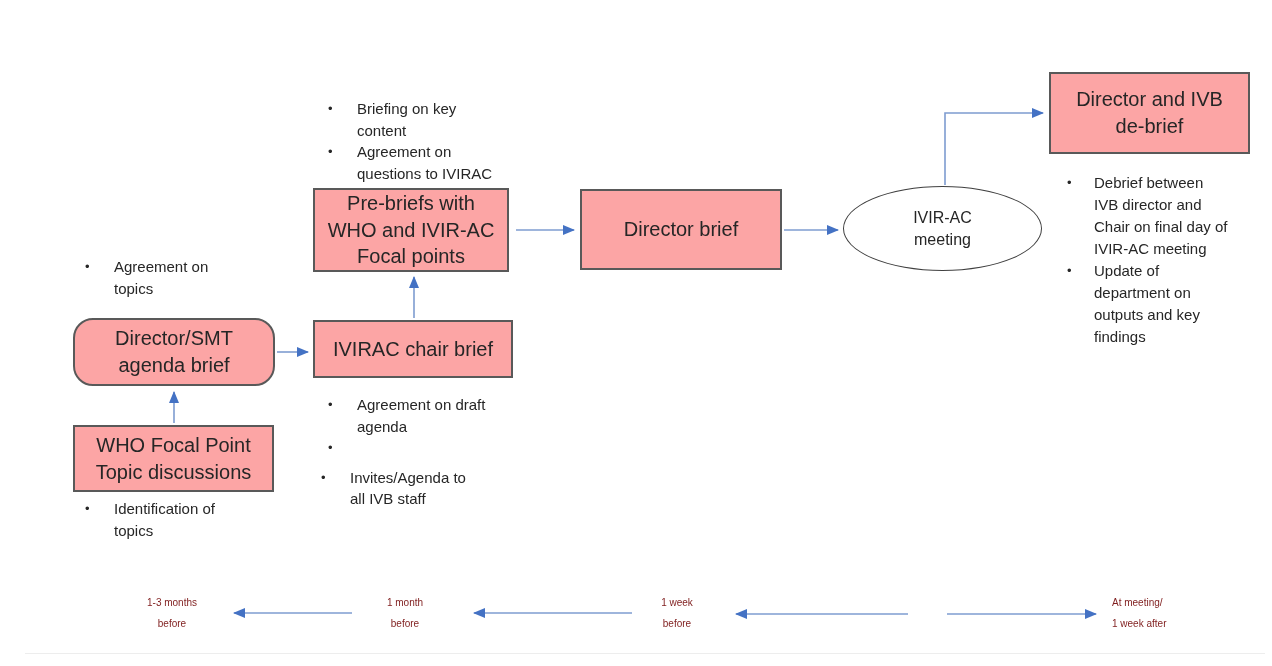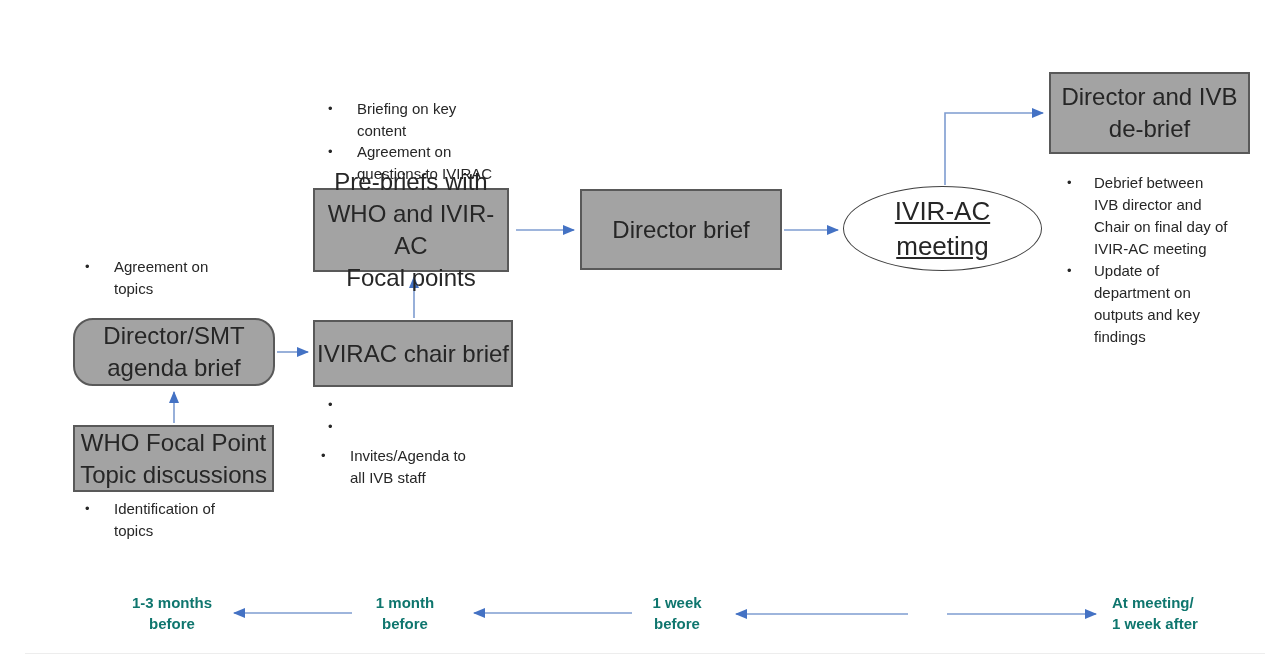--- a/index.html
+++ b/index.html
@@ -7,68 +7,67 @@
     position: relative;
     width: 1272px;
     height: 666px;
     background: #ffffff;
     font-family: "Liberation Sans", "DejaVu Sans", sans-serif;
     color: #262626;
     overflow: hidden;
   }
   .box {
     position: absolute;
-    background: #a3a3a3;
+    background: #fca5a5;
     border: 2px solid #595959;
     display: flex;
     align-items: center;
     justify-content: center;
     text-align: center;
-    font-size: 24px;
+    font-size: 20px;
     line-height: 1.33;
     white-space: pre-line;
     color: #262626;
     box-sizing: border-box;
   }
   .ellipse {
     position: absolute;
     background: #ffffff;
     border: 1.5px solid #404040;
     border-radius: 50%;
     display: flex;
     align-items: center;
     justify-content: center;
     text-align: center;
-    font-size: 26px;
+    font-size: 16px;
     line-height: 1.33;
     white-space: pre-line;
     color: #262626;
     box-sizing: border-box;
-    text-decoration: underline;
   }
   .notes {
     position: absolute;
     list-style: none;
     margin: 0;
     padding: 0;
     font-size: 15px;
     line-height: 21.5px;
     color: #262626;
   }
   .notes li { display: flex; align-items: flex-start; }
   .notes .bullet-marker { flex: 0 0 29px; font-size: 13px; }
   .notes .note-text { white-space: pre-line; }
   .notes-chair li:nth-child(3) { margin-top: 8px; margin-left: -7px; }
   .timeline-label {
     position: absolute;
-    font-size: 15px;
-    font-weight: bold;
+    font-size: 10px;
+    font-weight: normal;
     line-height: 21px;
     white-space: pre-line;
-    color: #0f766e;
+    color: #7f1d1d;
   }
   .tl-center { text-align: center; }
   #arrow-layer { position: absolute; left: 0; top: 0; pointer-events: none; }
   #bottom-rule {
     position: absolute;
     left: 25px;
     top: 653px;
     width: 1240px;
     height: 0;
     border-top: 1px solid #ededed;
@@ -97,21 +96,21 @@
     <line x1="908" y1="614" x2="736" y2="614" stroke="#7E9CD0" stroke-width="1.6" marker-end="url(#ah)"></line>
     <line x1="947" y1="614" x2="1096" y2="614" stroke="#7E9CD0" stroke-width="1.6" marker-end="url(#ah)"></line>
   </svg>
 
   <div class="box" style="left:73px; top:425px; width:201px; height:67px;">WHO Focal Point
 Topic discussions</div>
 
   <div class="box" style="left:73px; top:318px; width:202px; height:68px;border-radius:20px;">Director/SMT
 agenda brief</div>
 
-  <div class="box" style="left:313px; top:320px; width:200px; height:67px;">IVIRAC chair brief</div>
+  <div class="box" style="left:313px; top:320px; width:200px; height:58px;">IVIRAC chair brief</div>
 
   <div class="box" style="left:313px; top:188px; width:196px; height:84px;">Pre-briefs with
 WHO and IVIR-AC
 Focal points</div>
 
   <div class="box" style="left:580px; top:189px; width:202px; height:81px;">Director brief</div>
 
   <div class="ellipse" style="left:843px; top:186px; width:199px; height:85px;">IVIR-AC
 meeting</div>
 
@@ -143,20 +142,22 @@
     <li>
       <span class="bullet-marker">•</span>
       <span class="note-text">Agreement on
 questions to IVIRAC</span>
     </li>
   </ul>
 
   <ul class="notes notes-chair" style="left:328px; top:394px; width:210px;">
     <li>
       <span class="bullet-marker">•</span>
+      <span class="note-text">Agreement on draft
+agenda</span>
     </li>
     <li>
       <span class="bullet-marker">•</span>
     </li>
     <li>
       <span class="bullet-marker">•</span>
       <span class="note-text">Invites/Agenda to
 all IVB staff</span>
     </li>
   </ul>

